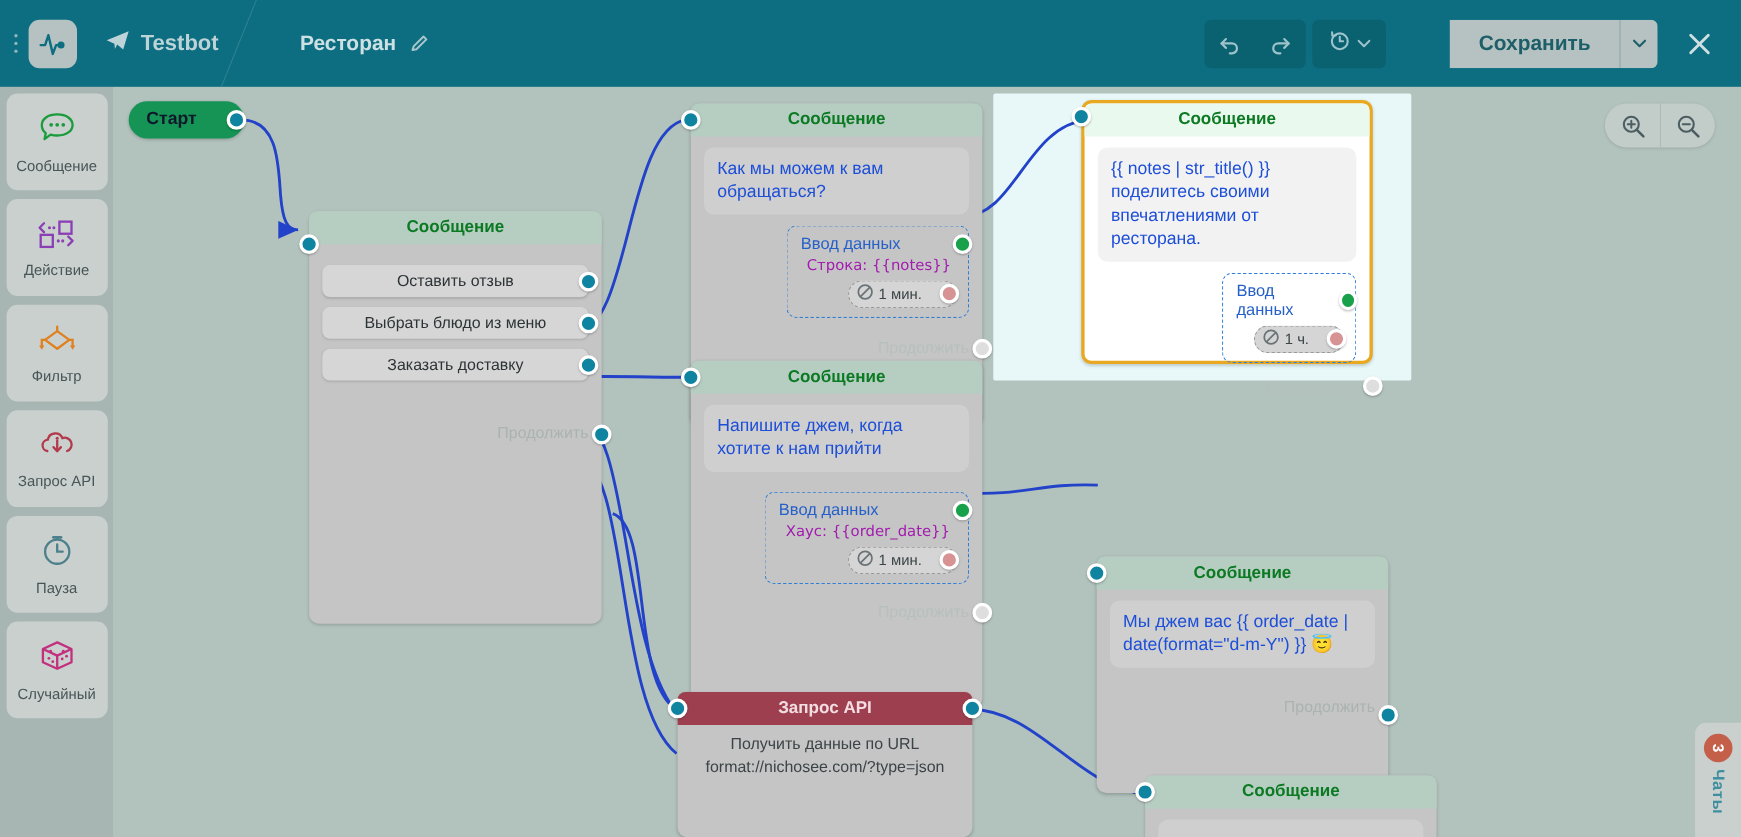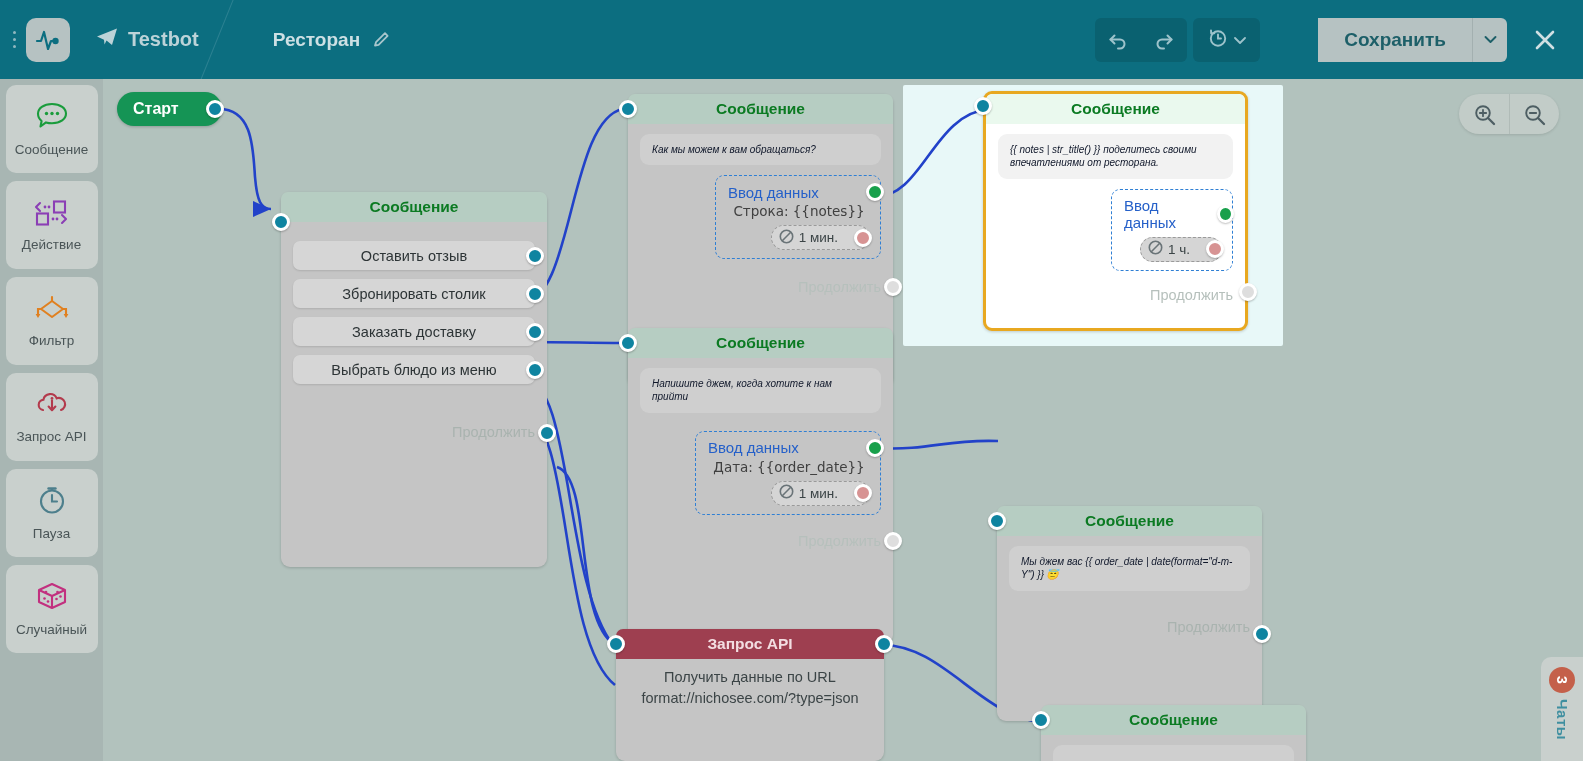--- a/index.html
+++ b/index.html
@@ -108,42 +108,42 @@
     height: 30px; border-radius: 7px 7px 0 0;
     display: flex; align-items: center; justify-content: center;
     font-size: 15.5px; font-weight: bold;
   }
   .head-msg { background: #b6cdc2; color: #0b7a22; }
   .head-msg-sel { background: #eaf9ee; color: #0b7a22; }
   .head-api { background: #9e3f50; color: #f3dde1; }
   .node-body { padding: 10px 12px 6px 12px; }
   .bubble {
     background: #cfcfcf; border-radius: 9px; padding: 9px 12px;
-    font-size: 10px; color: #0f172a; line-height: 1.34; font-style: italic;
+    font-size: 16px; color: #1d4ed8; line-height: 1.34;
   }
   .bubble.sel { background: #f2f2f2; }
   .choice {
     background: #d6d6d6; border-radius: 7px; height: 29px; margin-top: 9px;
     display: flex; align-items: center; justify-content: center;
     font-size: 14.5px; color: #2d3436; position: relative; cursor: pointer;
     box-shadow: 0 1px 2px rgba(0,0,0,0.12);
   }
   .continue-row {
     display: flex; align-items: center; justify-content: flex-end;
     font-size: 14.5px; color: #a9b3af; padding: 8px 12px 10px 0; position: relative;
   }
   .continue-row.dim { color: #b6c0bc; }
 
   
   .collect {
     border: 1.6px dashed #2f7fd4; border-radius: 9px;
     padding: 7px 10px 8px 12px; margin-top: 10px; position: relative;
   }
   .collect-title { color: #2560c9; font-size: 15px; }
-  .collect-sub { font-size: 13.5px; color: #404040; font-family: "DejaVu Sans", sans-serif; margin-top: 2px; text-align: center; }
+  .collect-sub { font-size: 13.5px; color: #a21caf; font-family: "DejaVu Sans", sans-serif; margin-top: 2px; text-align: center; }
   .timeout {
     margin-top: 6px; margin-left: auto; width: fit-content;
     background: #d5d5d5; border: 1px dashed #9a9a9a; border-radius: 13px;
     height: 25px; padding: 0 8px 0 7px;
     display: flex; align-items: center; gap: 5px;
     font-size: 13.5px; color: #3b4446; position: relative;
   }
 
   
   .port {
@@ -153,21 +153,21 @@
   }
   .port.green { background: #18a04b; }
   .port.red { background: #d79393; border-width: 3px; }
   .port.grey { background: #dedede; }
 
   
   .start-node {
     position: absolute; left: 14px; top: 13px; width: 105px; height: 34px;
     background: #159455; border-radius: 17px;
     display: flex; align-items: center; padding-left: 16px;
-    color: #ffffff; font-size: 16px; font-weight: bold;
+    color: #0f172a; font-size: 16px; font-weight: bold;
     box-shadow: 0 1px 3px rgba(0,0,0,0.2); cursor: pointer;
   }
 
   
   .zoom-ctrls {
     position: absolute; right: 24px; top: 15px;
     display: flex; background: #c2ccc8; border-radius: 20px; overflow: hidden;
     box-shadow: 0 1px 3px rgba(0,0,0,0.12);
   }
   .zoom-btn {
@@ -404,29 +404,25 @@
         <span>Сообщение</span>
       </div>
       <span class="port" style="left:-9px; top:21px;"></span>
       <div class="node-body">
 
         <div class="choice">
           <span>Оставить отзыв</span>
           <span class="port" style="right:-9px; top:50%; transform:translateY(-50%);"></span>
         </div>
         <div class="choice">
-          <span>Збронировать столик</span>
+          <span>Выбрать блюдо из меню</span>
           <span class="port" style="right:-9px; top:50%; transform:translateY(-50%);"></span>
         </div>
         <div class="choice">
           <span>Заказать доставку</span>
-          <span class="port" style="right:-9px; top:50%; transform:translateY(-50%);"></span>
-        </div>
-        <div class="choice">
-          <span>Выбрать блюдо из меню</span>
           <span class="port" style="right:-9px; top:50%; transform:translateY(-50%);"></span>
         </div>
       </div>
       <div class="continue-row" style="margin-top:26px;">
         <span>Продолжить</span>
         <span class="port" style="right:-9px; top:8px;"></span>
       </div>
     </div>
 
     <div class="node" style="left:525px; top:15px; width:265px; height:293px;">
@@ -498,21 +494,21 @@
       </div>
       <span class="port" style="left:-9px; top:6px;"></span>
       <div class="node-body">
         <div class="bubble">Напишите джем, когда хотите к нам прийти</div>
 
         <div class="collect" style="margin-left:55px; margin-top:18px;">
           <div style="display:flex; align-items:center; justify-content:space-between;">
             <span class="collect-title">Ввод данных</span>
             <span class="port green" style="position:relative; right:-14px; top:0;"></span>
           </div>
-          <div class="collect-sub">Дата: {{order_date}}</div>
+          <div class="collect-sub">Хаус: {{order_date}}</div>
           <div class="timeout">
             <span>
               <svg width="15" height="15" viewBox="0 0 15 15" aria-hidden="true">
                 <circle cx="7.5" cy="7.5" r="6.2" fill="none" stroke="#6a7478" stroke-width="1.6"></circle>
                 <path d="M3.3 11.7 L11.7 3.3" stroke="#6a7478" stroke-width="1.6"></path>
               </svg>
             </span>
             <span>1 мин.</span>
             <span class="port red" style="position:relative; right:-11px; top:0;"></span>
           </div>

